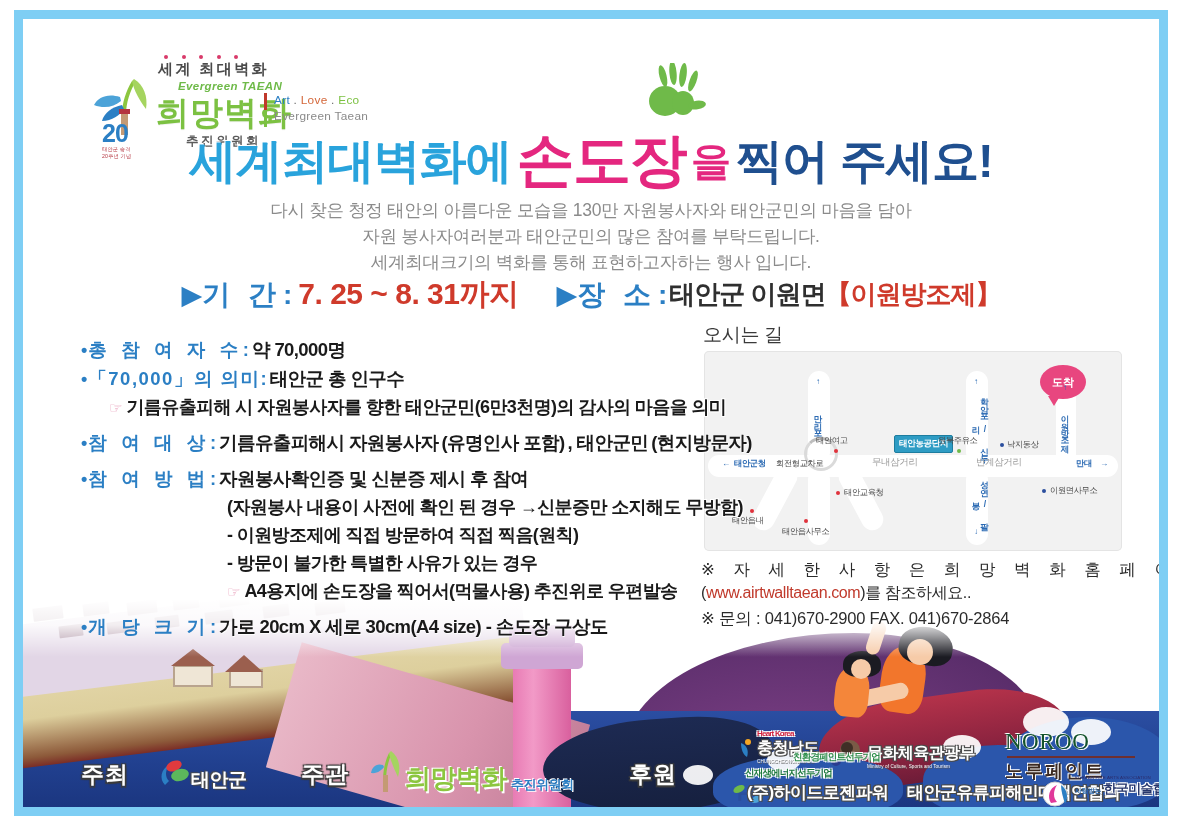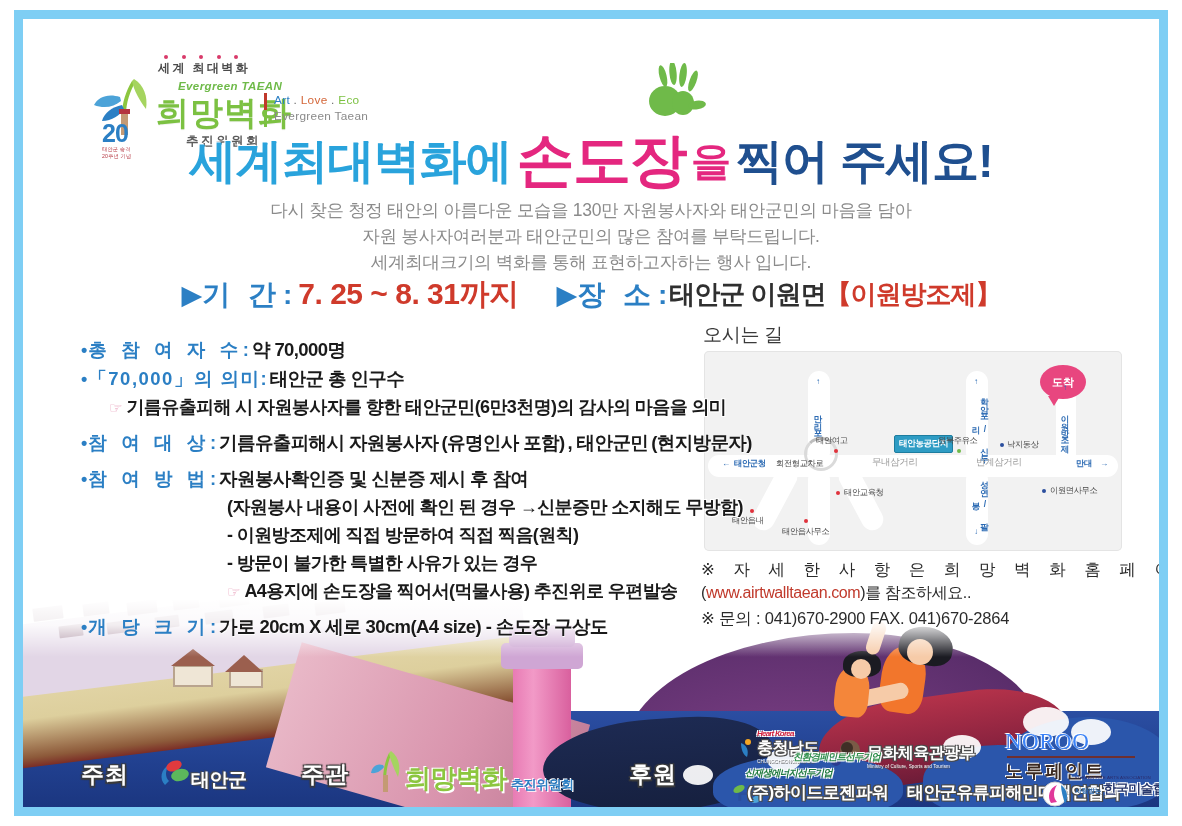--- a/index.html
+++ b/index.html
@@ -100,21 +100,21 @@
   .fade-top {
     position: absolute; left: 0; top: 0; width: 1136px; height: 58px;
     background: linear-gradient(#ffffff 0%, rgba(255,255,255,.86) 45%, rgba(255,255,255,0) 100%);
   }
 
   
   .logo-block { position: absolute; left: 45px; top: 28px; width: 250px; height: 110px; }
   .logo-leaf { position: absolute; left: 24px; top: 28px; width: 78px; height: 62px; }
   .logo-txt-top {
     position: absolute; left: 90px; top: 13px;
-    font-size: 12px; font-weight: bold; color: #4a4a4a;
+    font-size: 15px; font-weight: bold; color: #4a4a4a;
     letter-spacing: 2.4px; white-space: nowrap;
   }
   .logo-dots { position: absolute; left: 96px; top: 8px; display: flex; gap: 13.5px; }
   .logo-dots i { width: 4px; height: 4px; background: #d93a6a; border-radius: 50%; display: block; }
   .logo-ever {
     position: absolute; left: 110px; top: 33px;
     font-size: 11.5px; font-weight: bold; color: #6fba49;
     font-style: italic; letter-spacing: .4px; white-space: nowrap;
   }
   .logo-main {
@@ -333,26 +333,25 @@
   .sp-name.dark {
     color: #26356b; text-shadow: 1.2px 1.2px 0 #fff, -1px -1px 0 #fff, 1px -1px 0 #fff, -1px 1px 0 #fff;
   }
   .sp-eng {
     font-size: 4.6px; color: #ffffff; letter-spacing: .1px;
     text-shadow: .7px .7px .4px #555;
   }
   .sp-tag {
     font-size: 9.5px; font-weight: bold; color: #1e7a3c; letter-spacing: -.8px;
     text-shadow: 1.1px 1.1px 0 #fff, -1px -1px 0 #fff, 1px -1px 0 #fff, -1px 1px 0 #fff;
-    font-style: italic;
   }
   .sp-tag.red { color: #2f8f4c; }
   .noroo-word {
     font-family: "Liberation Serif", "DejaVu Serif", serif;
-    font-size: 23px; color: #3b82f6; letter-spacing: .5px;
+    font-size: 23px; color: #14532d; letter-spacing: .5px;
     text-shadow: 1.2px 1.2px 0 #fff, -1px -1px 0 #fff;
   }
   .noroo-rule { width: 128px; height: 2px; background: #6e2f2f; margin: 1px 0 1px 2px; }
   .noroo-kr {
     font-size: 18px; color: #3b2a22; letter-spacing: 2px; font-weight: bold;
     text-shadow: 1.1px 1.1px 0 #fff, -.9px -.9px 0 #fff;
   }
 </style>
 </head>
 <body>

